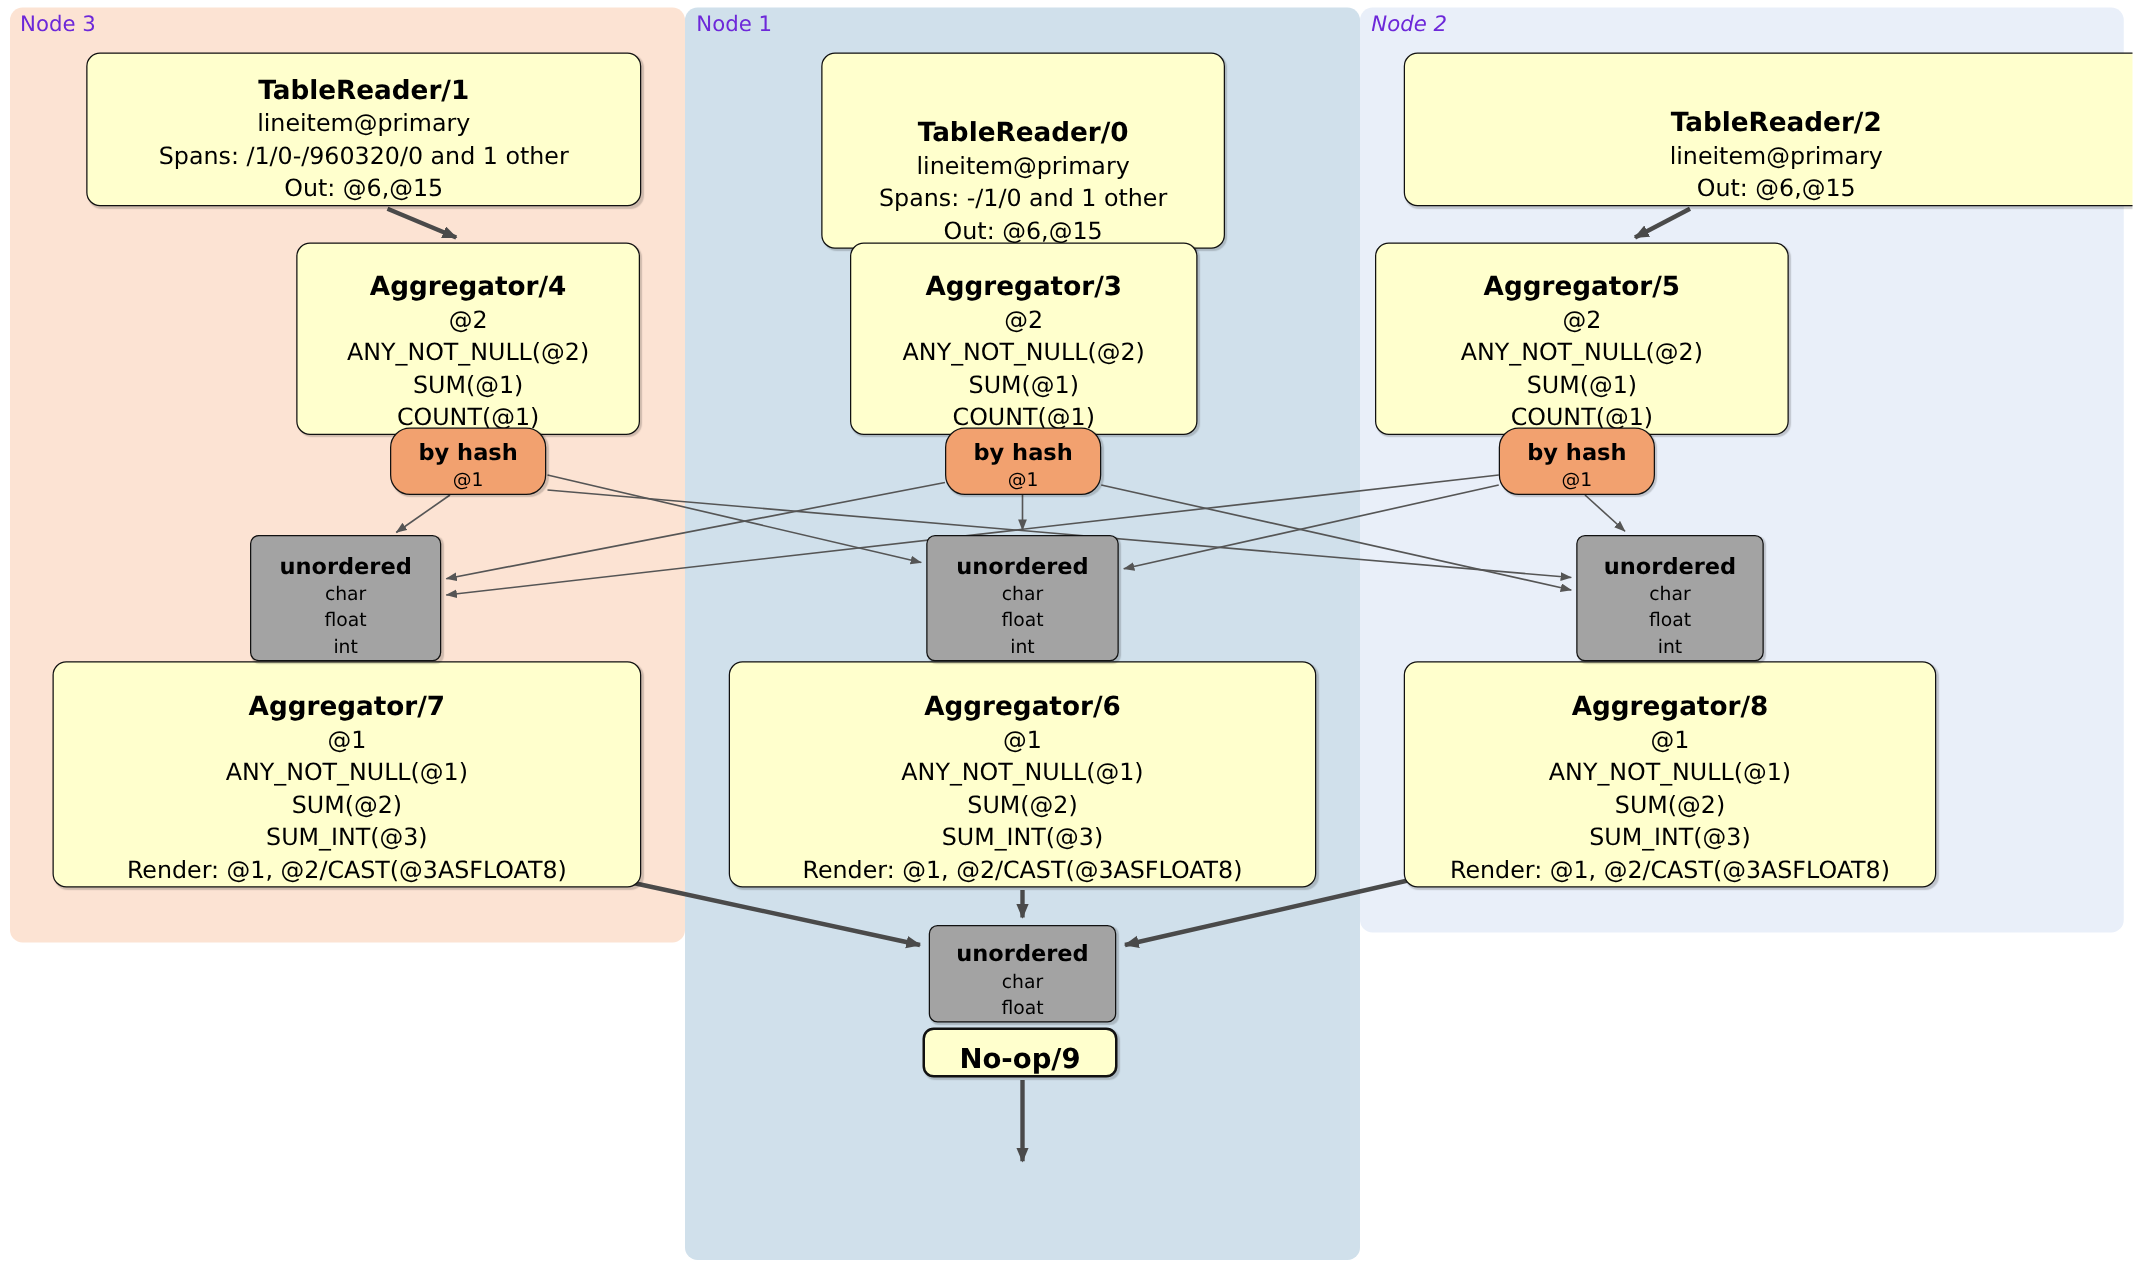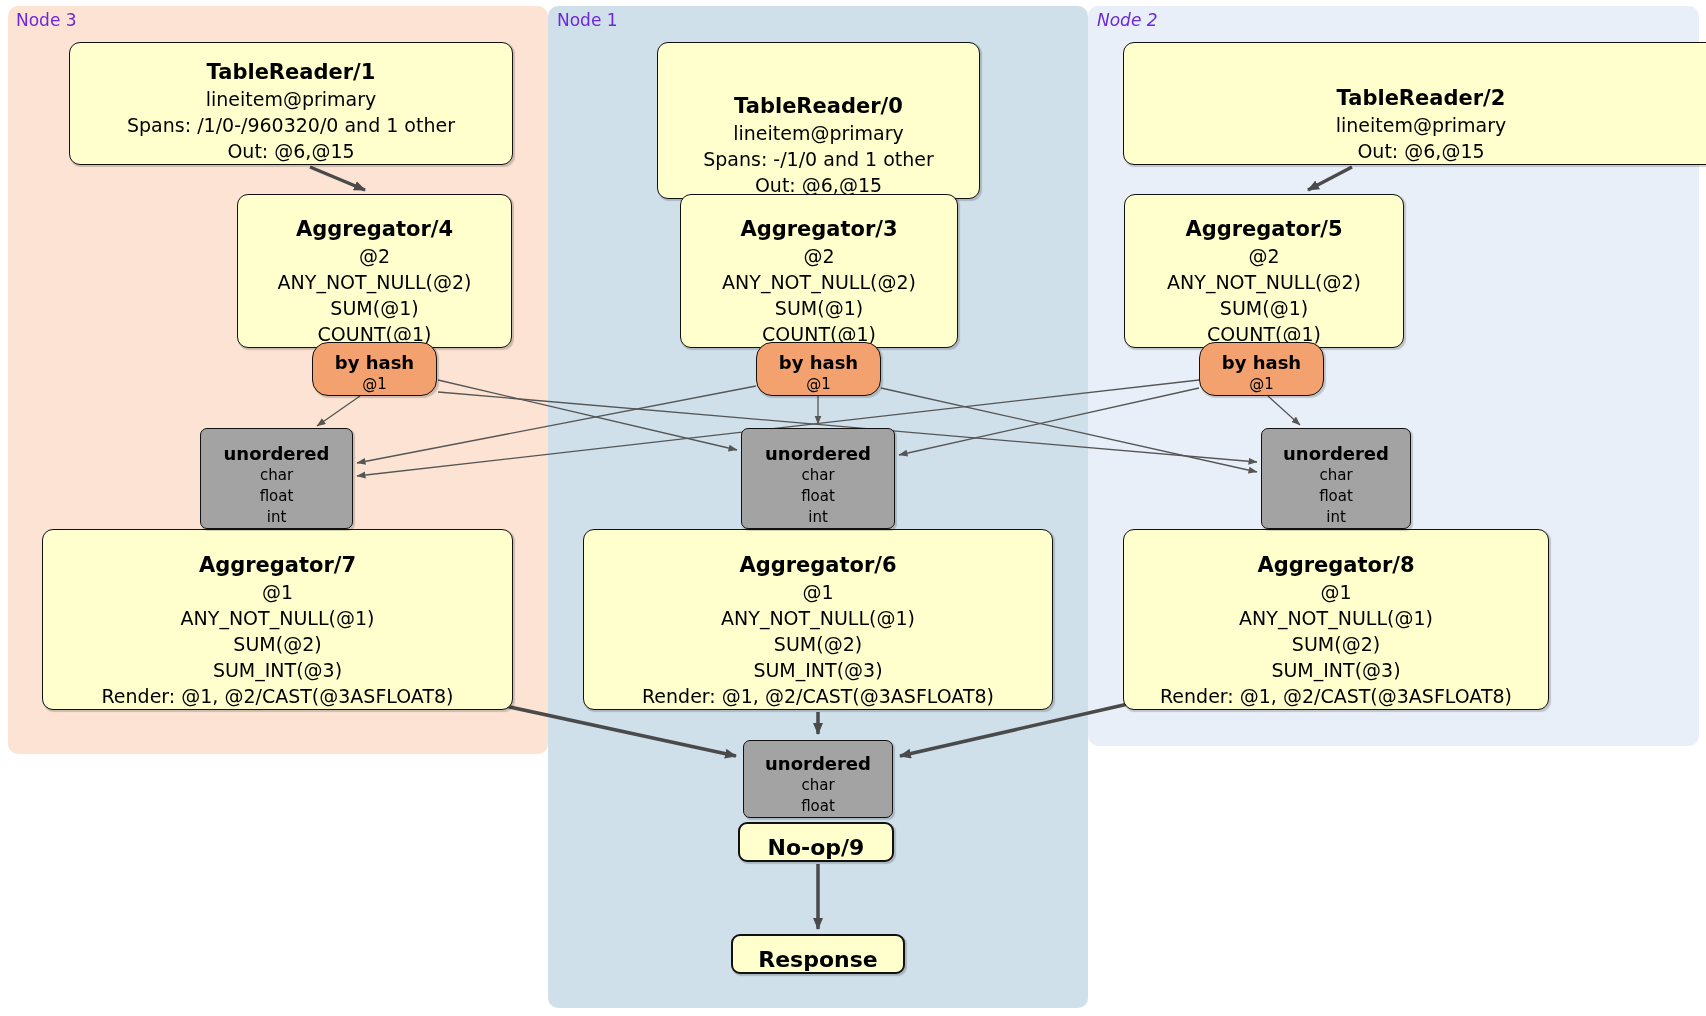--- a/index.html
+++ b/index.html
@@ -111,21 +111,21 @@
     <div class="box-line">SUM(@2)</div>
     <div class="box-line">SUM_INT(@3)</div>
     <div class="box-line">Render: @1, @2/CAST(@3ASFLOAT8)</div>
   </div>
 
   <div class="box yellow" style="left:1123px;top:42px;width:596px;height:123px;">
     <div class="box-title">TableReader/2</div>
     <div class="box-line">lineitem@primary</div>
     <div class="box-line">Out: @6,@15</div>
   </div>
-  <div class="box yellow" style="left:1124px;top:194px;width:280px;height:154px;">
+  <div class="box yellow" style="left:1100px;top:194px;width:331px;height:154px;">
     <div class="box-title">Aggregator/5</div>
     <div class="box-line">@2</div>
     <div class="box-line">ANY_NOT_NULL(@2)</div>
     <div class="box-line">SUM(@1)</div>
     <div class="box-line">COUNT(@1)</div>
   </div>
   <div class="box yellow" style="left:1123px;top:529px;width:426px;height:181px;">
     <div class="box-title">Aggregator/8</div>
     <div class="box-line">@1</div>
     <div class="box-line">ANY_NOT_NULL(@1)</div>
@@ -168,17 +168,14 @@
 
   <div class="box blue sm" style="left:743px;top:740px;width:150px;height:78px;">
     <div class="box-title">unordered</div>
     <div class="box-line">char</div>
     <div class="box-line">float</div>
   </div>
 
   <div class="box yellow lone" style="left:738px;top:822px;width:156px;height:40px;border-width:2px;border-radius:9px;">
     <div class="box-title">No-op/9</div>
   </div>
-  <div class="box yellow lone" style="left:731px;top:934px;width:174px;height:40px;border-width:2px;border-radius:9px;">
-    <div class="box-title">Response</div>
-  </div>
 
 </div>
 
 </body></html>

